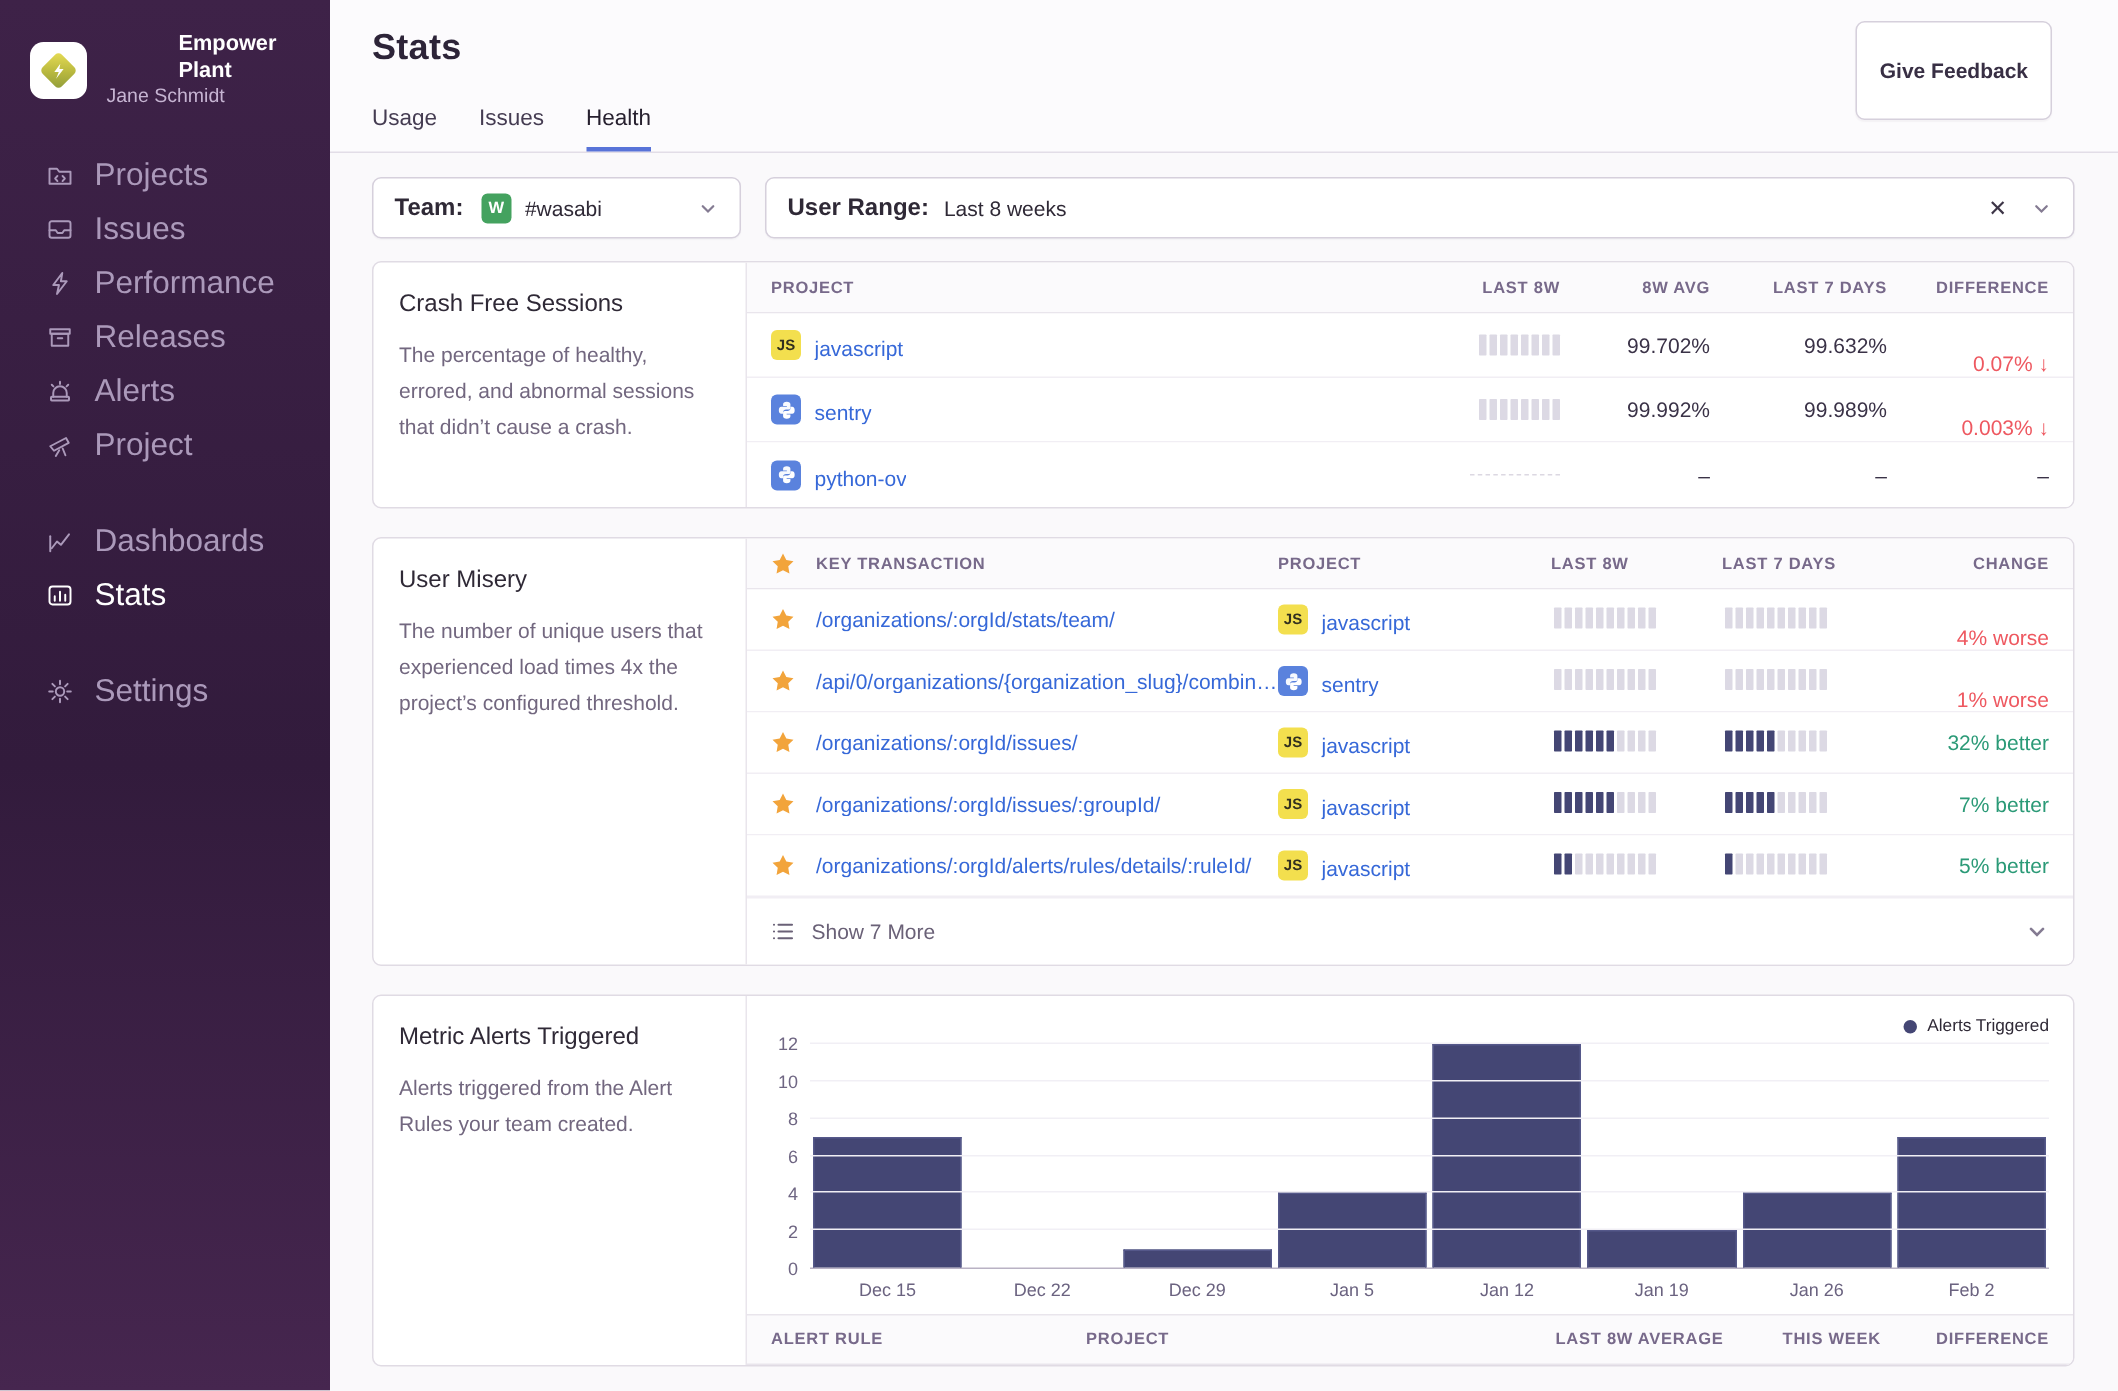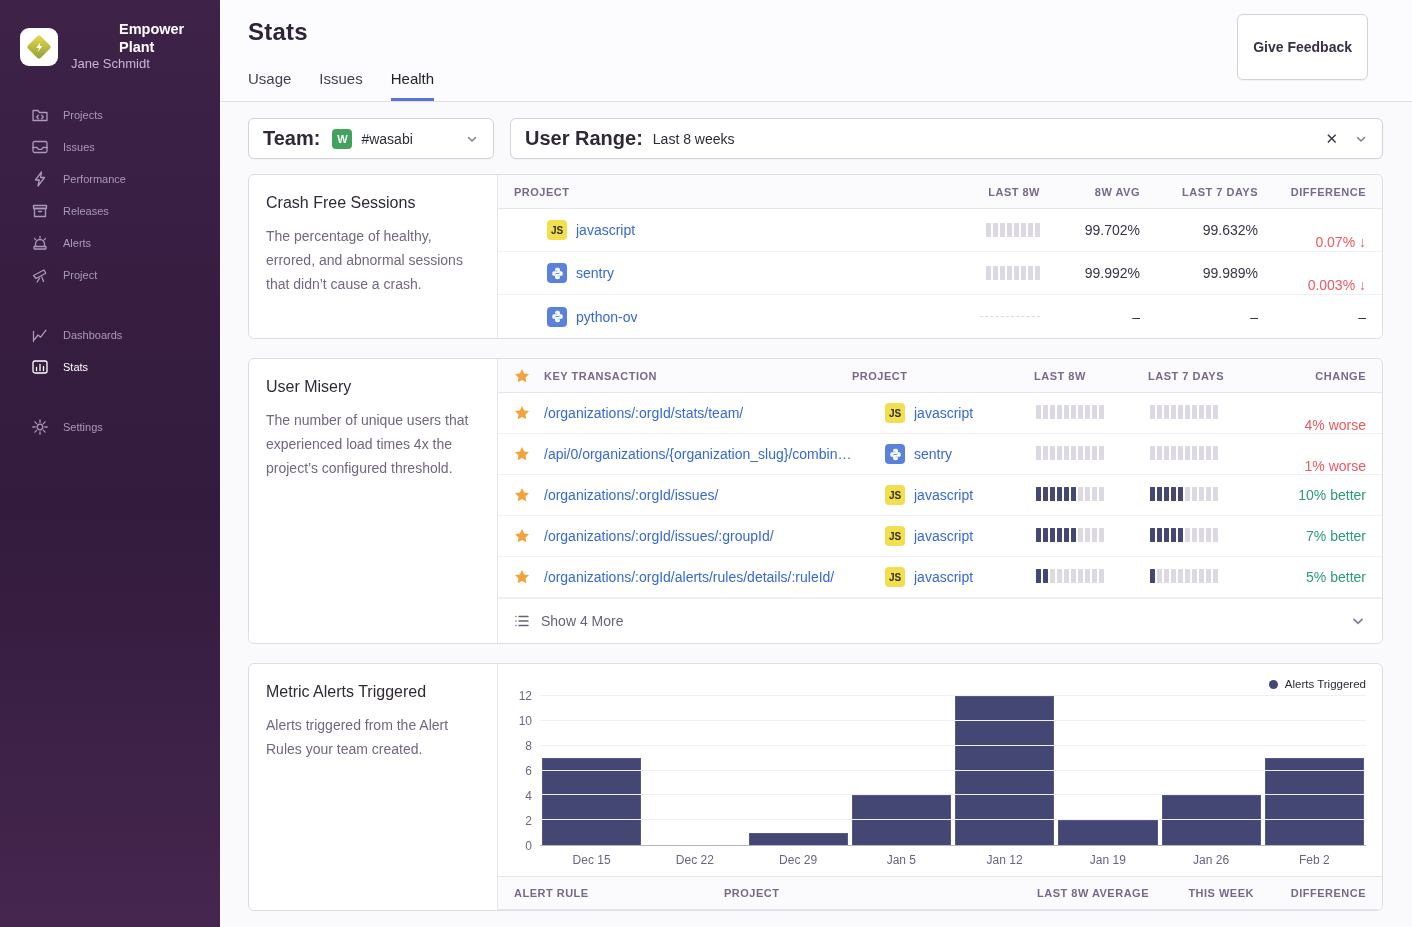--- a/index.html
+++ b/index.html
@@ -11,21 +11,21 @@
   .sidebar { width:220px; height:100%; flex:0 0 220px;
     background:linear-gradient(180deg,#3e2248 0%,#321b3c 55%,#46264f 100%); color:#ab99ba; }
   .org { display:flex; align-items:center; gap:13px; padding:20px 0 0 20px; cursor:pointer; }
   .logo { width:38px; height:38px; background:#fff; border-radius:9px; position:relative; flex:0 0 38px; }
   .logo .diamond { position:absolute; left:10px; top:10px; width:18px; height:18px; transform:rotate(45deg);
     background:linear-gradient(135deg,#e8dd55 0%,#b8b83f 55%,#8f9c3a 100%); border-radius:3px; }
   .logo svg { position:absolute; left:11px; top:10px; }
   .org-name { font-size:14.5px; font-weight:bold; color:#fff; line-height:1.25;margin-left:48px; }
   .user-name { font-size:13px; color:#c6b4d2; line-height:1.3; }
   .nav { margin-top:26px; }
-  .nav-item { display:flex; align-items:center; gap:13px; padding:6px 0 6px 30px; font-size:11px; cursor:pointer; }
+  .nav-item { display:flex; align-items:center; gap:13px; padding:6px 0 6px 30px; font-size:21px; cursor:pointer; }
   .nav-item .ic { width:20px; height:20px; display:flex; align-items:center; justify-content:center; }
   .nav-item.active { color:#fff; }
   .nav-gap { height:28px; }
 
   
   .main { flex:1; display:flex; flex-direction:column; min-width:0; }
   .page-header { background:#fcfbfd; padding:18px 30px 0 28px; border-bottom:1px solid #e2dde7; position:relative; }
   .page-title { font-size:24px; font-weight:bold; color:#2d2438; letter-spacing:.2px; }
   .feedback-btn { position:absolute; right:44px; top:14px; background:#fff; border:1px solid #d6d0dc; border-radius:6px;
     padding:24px 15px; font-size:14px; font-weight:bold; color:#382f44; cursor:pointer; box-shadow:0 1px 1px rgba(40,30,60,.04); }
@@ -34,21 +34,21 @@
   .tab.active { color:#27202f; border-bottom-color:#5873d8; }
 
   .content { padding:16px 29px 0 28px; background:#faf9fb; flex:1; min-height:0; }
 
   
   .filters { display:flex; gap:16px; margin-bottom:15px; }
   .filter-box { background:#fff; border:1px solid #d6d0dc; border-radius:6px; height:41px; display:flex;
     align-items:center; padding:0 14px; box-shadow:0 1px 1px rgba(40,30,60,.03); cursor:pointer; }
   .team-box { width:246px; }
   .date-box { flex:1; }
-  .f-label { font-size:20px; font-weight:bold; color:#2f2936; }
+  .f-label { font-size:16px; font-weight:bold; color:#2f2936; }
   .team-avatar { width:20px; height:20px; border-radius:4px; background:#44a25f; color:#fff; font-size:11px; font-weight:bold;
     display:flex; align-items:center; justify-content:center; margin:0 9px 0 12px; }
   .f-value { font-size:14px; color:#2f2936; }
   .spacer { flex:1; }
   .chev { color:#847b92; display:flex; }
   .clear-x { color:#3d3547; font-size:15px; margin-right:16px; cursor:pointer; }
 
   
   .panel { display:flex; background:#fff; border:1px solid #e0dbe4; border-radius:6px; margin-bottom:19px; overflow:hidden; }
   .panel-left { width:249px; flex:0 0 249px; border-right:1px solid #e9e5ec; padding:19px 17px; }
@@ -58,21 +58,21 @@
 
   .thead { display:grid; align-items:center; background:#fbfafc; border-bottom:1px solid #e9e5ec;
     padding:0 16px; height:34px; font-size:11px; font-weight:bold; letter-spacing:.5px; color:#77698a; text-transform:uppercase; }
   .trow { display:grid; align-items:center; padding:0 16px; border-bottom:1px solid #f1eef4; background:#fff; }
   .trow:last-child { border-bottom:none; }
 
   .crash-grid { grid-template-columns:minmax(0,1fr) 120px 100px 118px 108px; }
   .crash-grid .c { display:flex; justify-content:flex-end; align-items:center; }
   .crash-row { height:43px; font-size:14px; color:#2f2936; }
 
-  .proj { display:flex; align-items:center; gap:9px; min-width:0;margin-left:33px; }
+  .proj { display:flex; align-items:flex-end; gap:9px; min-width:0; }
   .badge { width:20px; height:20px; border-radius:4px; flex:0 0 20px; display:flex; align-items:center; justify-content:center; }
   .badge.js { background:#f3df4e; color:#32301f; font-size:10px; font-weight:bold; }
   .badge.py { background:#5a82dd; }
   .plink { color:#3668d8; font-size:14px; text-decoration:none; white-space:nowrap; overflow:hidden; text-overflow:ellipsis; cursor:pointer; }
 
   .spark { display:inline-flex; align-items:center; height:14px; }
   .spark .sb { width:5px; height:14px; background:#dcd9e4; margin-left:2px; border-radius:.5px; }
   .spark .sb.dark { background:#444674; }
   .spark-dash { width:60px; border-top:1.5px dashed #dcd8e2; }
 
@@ -473,21 +473,21 @@
                   <span class="sb dark"></span>
                   <span class="sb dark"></span>
                   <span class="sb dark"></span>
                   <span class="sb dark"></span>
                   <span class="sb"></span>
                   <span class="sb"></span>
                   <span class="sb"></span>
                   <span class="sb"></span>
                   <span class="sb"></span>
                 </span></div>
-            <div class="chg green">10% better</div>
+            <div class="chg green">32% better</div>
           </div>
 
           <div class="trow misery-grid misery-row">
             <div class="star">
                 <svg width="16" height="16" viewBox="0 0 16 16" fill="#f2a43b">
                   <path d="M8 1l2.2 4.4 4.8.7-3.5 3.4.8 4.8L8 12.1l-4.3 2.2.8-4.8L1 6.1l4.8-.7z"></path>
                 </svg>
               </div>
             <a class="plink">/organizations/:orgId/issues/:groupId/</a>
             <div class="proj">
@@ -558,21 +558,21 @@
                 </span></div>
             <div class="chg green">5% better</div>
           </div>
 
           <div class="show-more">
             <span class="list-ic">
                 <svg width="16" height="16" viewBox="0 0 16 16" fill="none" stroke="#6a6177" stroke-width="1.4" stroke-linecap="round">
                   <path d="M5 3.5h9M5 8h9M5 12.5h9M2 3.5h.01M2 8h.01M2 12.5h.01"></path>
                 </svg>
               </span>
-            <span>Show 4 More</span>
+            <span>Show 7 More</span>
             <span class="chev">
                 <svg width="16" height="16" viewBox="0 0 14 14" fill="none" stroke="currentColor" stroke-width="1.5" stroke-linecap="round">
                   <path d="M3.5 5.5L7 9l3.5-3.5"></path>
                 </svg>
               </span>
           </div>
         </div>
       </section>
 
       <section class="panel">

